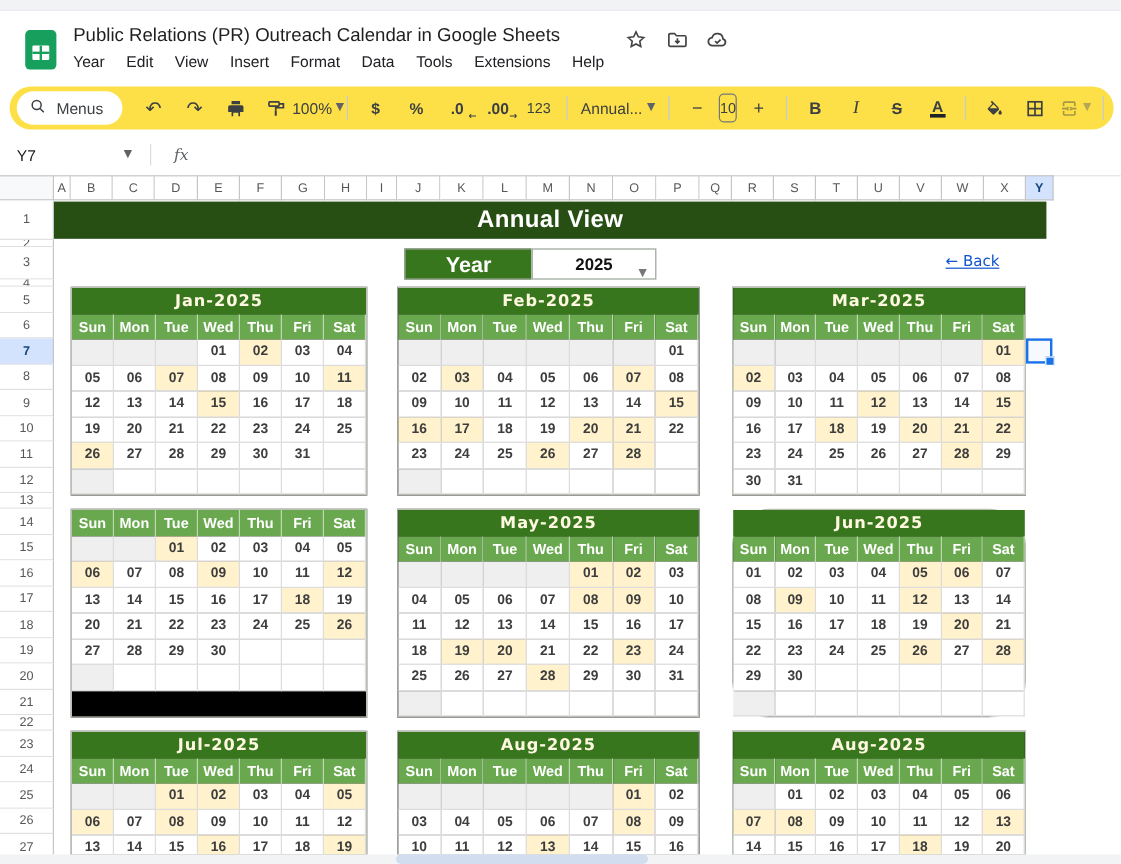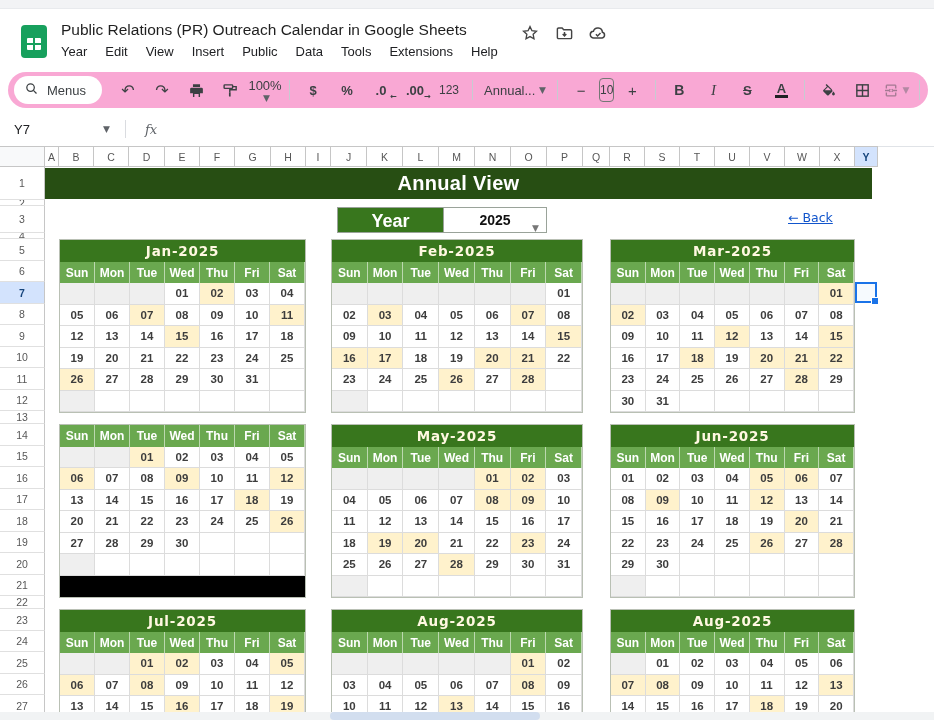--- a/index.html
+++ b/index.html
@@ -17,28 +17,28 @@
   .sheets-logo .grid{position:absolute;left:6px;top:13px;width:14px;height:12px;background:#fff;border-radius:1px;}
   .sheets-logo .grid:before{content:"";position:absolute;left:6px;top:0;width:2px;height:12px;background:#17a05d;}
   .sheets-logo .grid:after{content:"";position:absolute;left:0;top:5px;width:14px;height:2px;background:#17a05d;}
   .doc-title{left:61px;top:21px;font-size:15.5px;color:#1f1f1f;white-space:nowrap;}
   .title-icons{left:520px;top:23px;display:flex;gap:14px;align-items:center;color:#444;}
   .tbtn{width:20px;height:20px;display:flex;align-items:center;justify-content:center;cursor:pointer;}
   .menubar{left:61px;top:44px;display:flex;gap:18px;font-size:13px;color:#202124;}
   .menubar span{cursor:pointer;}
 
   
-  .toolbar{left:8px;top:72px;width:920px;height:36px;background:#f9a8d4;border-radius:18px;
+  .toolbar{left:8px;top:72px;width:920px;height:36px;background:#fde047;border-radius:18px;
     display:flex;align-items:center;gap:2px;padding:0 6px;box-sizing:border-box;font-size:13px;color:#3c4043;}
   .menus-pill{display:flex;align-items:center;gap:8px;background:#fff;border-radius:16px;height:28px;padding:0 16px 0 10px;margin-right:8px;cursor:pointer;}
   .tool{min-width:26px;height:26px;border-radius:4px;display:flex;align-items:center;justify-content:center;cursor:pointer;padding:0 3px;position:relative;}
   .tool svg{display:block;}
   .sep{width:1px;height:20px;background:#c7cbd1;margin:0 5px;flex:none;}
   .caret{font-size:9px;color:#5f6368;margin-left:3px;}
-  .zoom-box{display:flex;align-items:center;padding:0 4px;flex-direction:column;}
+  .zoom-box{display:flex;align-items:center;padding:0 4px;}
   .fmt-txt{font-weight:bold;font-size:13px;}
   .dec .sub-arrow{position:absolute;font-size:8px;bottom:2px;right:0px;color:#3c4043;}
   .font-box{display:flex;align-items:center;min-width:62px;justify-content:space-between;padding:0 4px;}
   .size-box{width:30px;height:22px;border:1px solid #747775;border-radius:4px;display:flex;align-items:center;justify-content:center;font-size:12px;}
   .b-bold{font-weight:bold;font-size:14px;}
   .b-italic{font-style:italic;font-family:"Liberation Serif",serif;font-size:15px;}
   .b-strike{font-size:13px;text-decoration:line-through;font-weight:bold;}
   .a-color{font-weight:bold;font-size:13px;line-height:11px;text-align:center;}
   .a-color .bar{display:block;width:13px;height:3px;background:#202124;margin-top:1px;}
   .disabled{opacity:.45;}
@@ -114,21 +114,21 @@
         <path d="M7 18a4 4 0 0 1-.5-8 5.5 5.5 0 0 1 10.8 1.2A3.5 3.5 0 0 1 17 18z"></path>
         <path d="M9.5 13.5l2 2 3.5-3.5"></path>
       </svg>
   </span>
 </div>
 <div class="abs menubar" id="menubar">
     <span>Year</span>
     <span>Edit</span>
     <span>View</span>
     <span>Insert</span>
-    <span>Public</span>
+    <span>Format</span>
     <span>Data</span>
     <span>Tools</span>
     <span>Extensions</span>
     <span>Help</span>
   </div>
 
 <div class="abs toolbar">
   <div class="menus-pill">
     <span>
       <svg width="15" height="15" viewBox="0 0 24 24" fill="none" stroke="#3c4043" stroke-width="2">
@@ -536,21 +536,21 @@
         <div class="cell">30</div>
         <div class="cell">31</div>
         <div class="cell" style="background: rgb(239, 239, 239);"></div>
         <div class="cell"></div>
         <div class="cell"></div>
         <div class="cell"></div>
         <div class="cell"></div>
         <div class="cell"></div>
         <div class="cell"></div>
       </div>
-      <div class="month" style="left: 610px; top: 257px; width: 245px; grid-template-rows: 22px 21px repeat(6, 21.5px);">
+      <div class="month" style="left: 610px; top: 257px; width: 245px; grid-template-rows: 22px 21px repeat(6, 21.5px); border-radius: 31px;">
         <div class="m-head" style="background: rgb(56, 118, 29);">Jun-2025</div>
         <div class="dow" style="background: rgb(106, 168, 79);">Sun</div>
         <div class="dow" style="background: rgb(106, 168, 79);">Mon</div>
         <div class="dow" style="background: rgb(106, 168, 79);">Tue</div>
         <div class="dow" style="background: rgb(106, 168, 79);">Wed</div>
         <div class="dow" style="background: rgb(106, 168, 79);">Thu</div>
         <div class="dow" style="background: rgb(106, 168, 79);">Fri</div>
         <div class="dow" style="background: rgb(106, 168, 79);">Sat</div>
         <div class="cell">01</div>
         <div class="cell">02</div>

